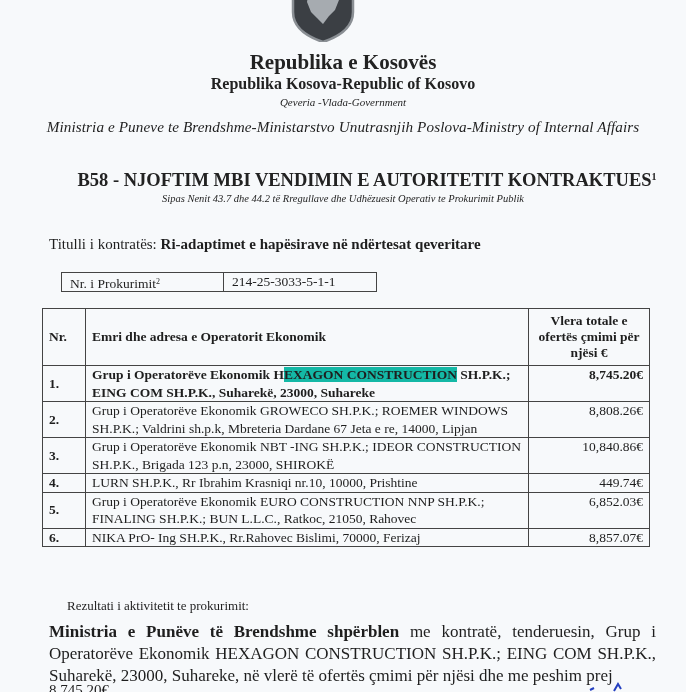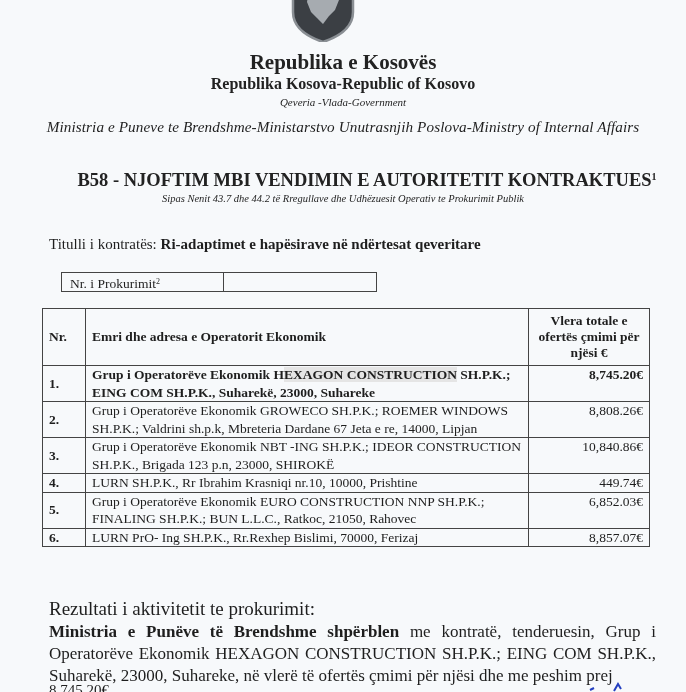--- a/index.html
+++ b/index.html
@@ -37,23 +37,23 @@
   #offers { position:absolute; left:42px; top:308px; width:608px; border-collapse:collapse; table-layout:fixed; }
   #offers td, #offers th { border:1px solid #444; padding:0 6px; vertical-align:middle; font-size:13.5px; line-height:17.5px; }
   #offers th { font-weight:bold; }
   #offers .nr { width:30px; font-weight:bold; text-align:left; }
   #offers .name { width:430px; text-align:left; }
   #offers .val { text-align:right; }
   #offers th.val { text-align:center; line-height:16px; padding:4px 4px; }
   #offers tr.head th { height:40px; }
   #offers tr.winner td.name, #offers tr.winner td.val { font-weight:bold; }
   #offers tr.winner td.val, #offers td.val.top { vertical-align:top; }
-  .hl { background:#e5e5e5; }
+  .hl { background:#14b8a6; }
 
-  #result-label { left:49px; top:598px; font-size:19px; }
+  #result-label { left:67px; top:598px; font-size:13px; }
   #result-para { left:49px; top:621px; width:607px; font-size:17px; line-height:22px; text-align:justify; }
   #result-para b { font-weight:bold; }
   .cut { left:49px; top:682px; font-size:15px; }
   .scribble { left:588px; top:680px; width:40px; height:12px; }
 </style>
 </head>
 <body>
 
 <svg id="emblem" class="abs" viewBox="0 0 68 56">
   <path d="M4 0 L64 0 L64 26 Q64 46 34 56 Q4 46 4 26 Z" fill="#3b3f44" stroke="#8a8f94" stroke-width="2.5"></path>
@@ -65,20 +65,21 @@
 <div id="title-gov" class="abs center">Qeveria -Vlada-Government</div>
 <div id="ministry" class="abs center">Ministria e Puneve te Brendshme-Ministarstvo Unutrasnjih Poslova-Ministry of Internal Affairs</div>
 
 <div id="form-title" class="abs center"><span>B58 - NJOFTIM MBI VENDIMIN E AUTORITETIT KONTRAKTUES</span><sup>1</sup></div>
 <div id="form-sub" class="abs center">Sipas Nenit 43.7  dhe 44.2 të  Rregullave dhe Udhëzuesit Operativ te Prokurimit Publik</div>
 
 <div id="contract-line" class="abs"><span>Titulli i kontratës: </span><b>Ri-adaptimet e hapësirave në ndërtesat qeveritare</b></div>
 
 <div id="proc-box" class="abs">
   <div class="c1"><span>Nr. i Prokurimit</span><sup>2</sup></div>
+  <div class="c2">214-25-3033-5-1-1</div>
 </div>
 
 <table id="offers">
   <tbody>
       <tr class="head">
     <th class="nr">Nr.</th>
     <th class="name">Emri dhe adresa e Operatorit Ekonomik</th>
     <th class="val">Vlera totale e ofertës çmimi për njësi €</th>
   </tr>
   <tr class="winner">
@@ -101,21 +102,21 @@
     <td class="name">LURN    SH.P.K., Rr Ibrahim Krasniqi nr.10, 10000, Prishtine</td>
     <td class="val">449.74€</td>
   </tr>
   <tr>
     <td class="nr">5.</td>
     <td class="name">Grup i Operatorëve Ekonomik   EURO CONSTRUCTION NNP SH.P.K.;    FINALING    SH.P.K.; BUN L.L.C., Ratkoc, 21050, Rahovec</td>
     <td class="val top">6,852.03€</td>
   </tr>
   <tr>
     <td class="nr">6.</td>
-    <td class="name">LURN PrO- Ing SH.P.K., Rr.Rexhep Bislimi, 70000, Ferizaj</td>
+    <td class="name">NIKA PrO- Ing SH.P.K., Rr.Rahovec Bislimi, 70000, Ferizaj</td>
     <td class="val">8,857.07€</td>
   </tr>
 </tbody>
   </table>
 
 <div id="result-label" class="abs">Rezultati i aktivitetit te prokurimit:</div>
 <div id="result-para" class="abs"><b>Ministria  e  Punëve  të  Brendshme  shpërblen</b><span> me  kontratë,  tenderuesin,  Grup  i Operatorëve Ekonomik   HEXAGON CONSTRUCTION SH.P.K.; EING COM    SH.P.K., Suharekë, 23000, Suhareke, në  vlerë  të ofertës çmimi për njësi dhe me peshim prej</span></div>
 <div class="abs cut">8,745.20€</div>
 <svg class="abs scribble" viewBox="0 0 40 12">
   <path d="M2 10 L6 8 M26 11 L30 4 L33 9" stroke="#2540c0" stroke-width="2" fill="none"></path>

